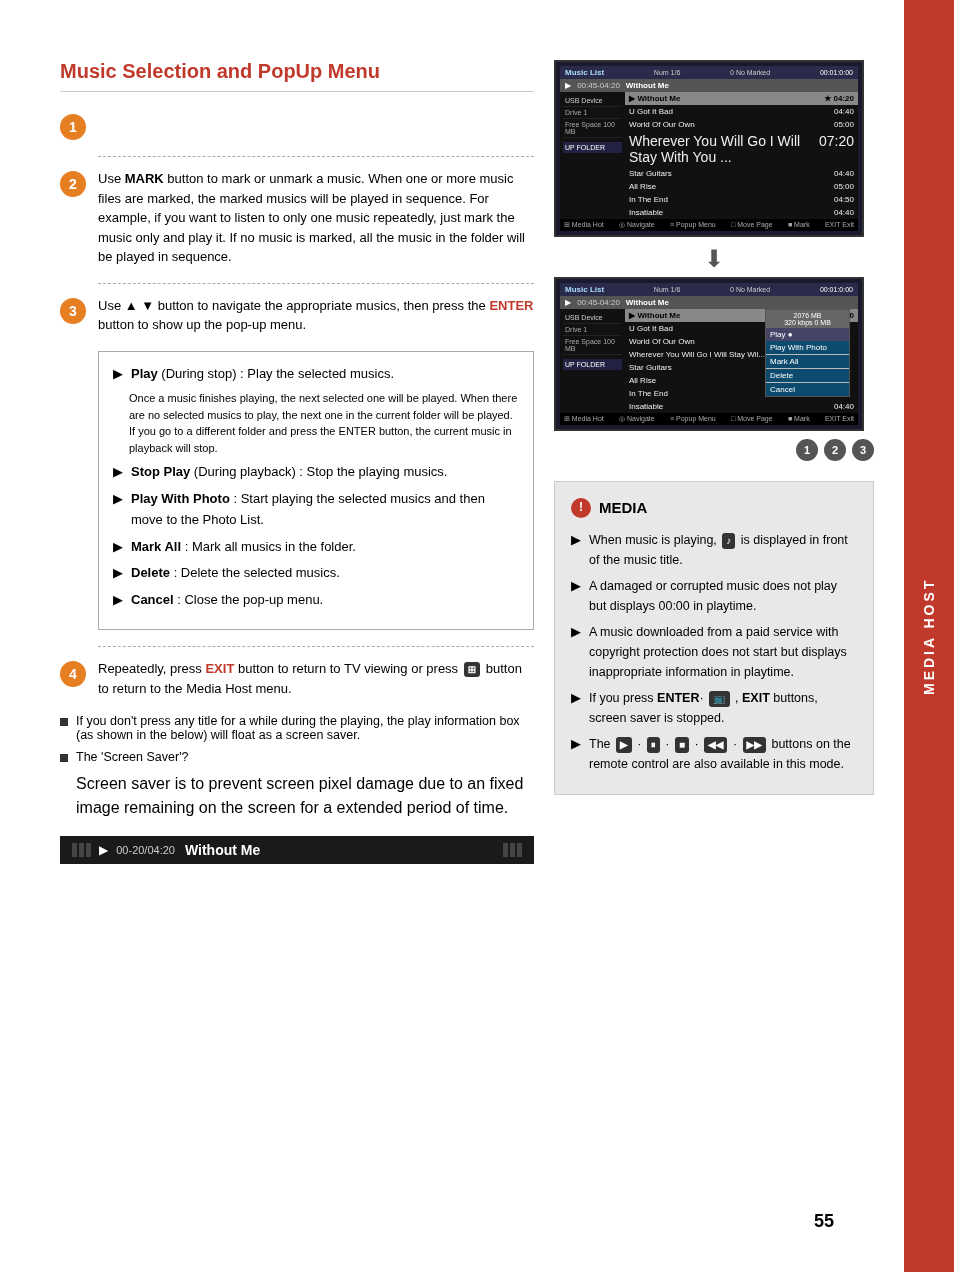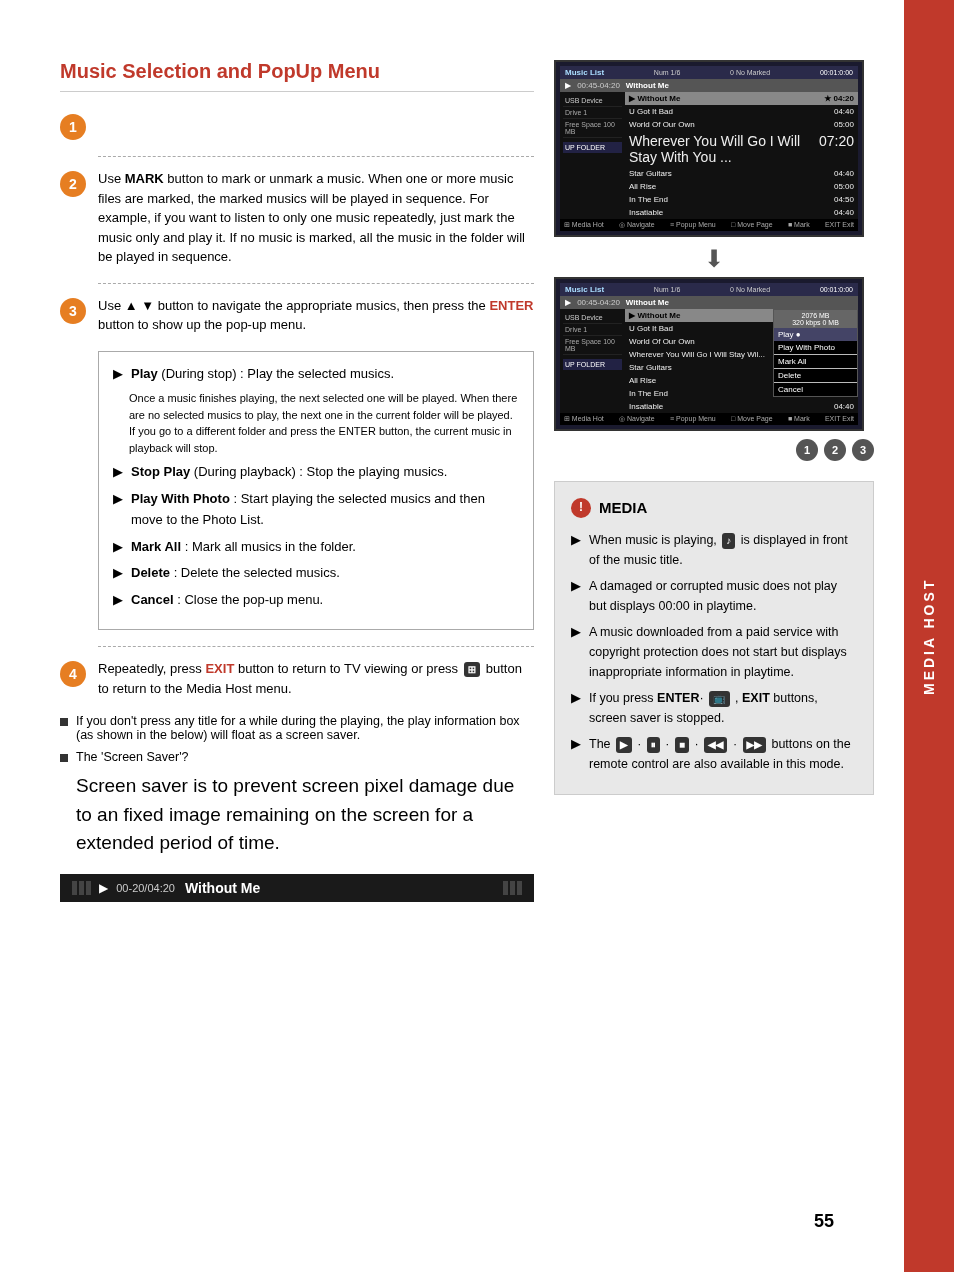--- a/index.html
+++ b/index.html
@@ -394,21 +394,21 @@
 
         <div class="notes-section">
           <div class="note-small">
             <div class="square-bullet"></div>
             <span>If you don't press any title for a while during the playing, the play information box (as shown in the below) will float as a screen saver.</span>
           </div>
           <div class="note-small">
             <div class="square-bullet"></div>
             <span>The 'Screen Saver'?</span>
           </div>
-          <div style="margin-left: 16px; font-size: 19px; line-height: 1.5;">
+          <div style="margin-left: 16px; font-size: 16px; line-height: 1.5;">
             Screen saver is to prevent screen pixel damage due to an fixed image remaining on the screen for a extended period of time.
           </div>
         </div>
 
         <div class="bottom-player">
           <div style="display:flex;gap:2px;margin-right:8px;">
             <span style="display:inline-block;width:5px;height:14px;background:#444;"></span>
             <span style="display:inline-block;width:5px;height:14px;background:#444;"></span>
             <span style="display:inline-block;width:5px;height:14px;background:#444;"></span>
           </div>
@@ -545,21 +545,21 @@
               </div>
               <div style="display:flex;justify-content:space-between;padding:2px 4px;color:#eee;font-size:8px;">
                 <span>In The End</span>
               </div>
               <div style="display:flex;justify-content:space-between;padding:2px 4px;color:#eee;font-size:8px;">
                 <span>Insatiable</span>
                 <span>04:40</span>
               </div>
             </div>
 
-            <div style="position:absolute;right:0;top:0;background:#000000;border:1px solid #555;width:85px;z-index:10;font-size:8px;">
+            <div style="position:absolute;right:8px;top:0;background:#0c4a6e;border:1px solid #555;width:85px;z-index:10;font-size:8px;">
               <div style="background:#666;color:#fff;padding:2px 4px;font-size:7px;text-align:center;">2076 MB<br>320 kbps 0 MB</div>
               <div style="padding:2px 4px;background:#446;color:#fff;font-size:8px;">Play ●</div>
               <div style="padding:2px 4px;border-bottom:1px solid #bbb;font-size:8px;">Play With Photo</div>
               <div style="padding:2px 4px;border-bottom:1px solid #bbb;font-size:8px;">Mark All</div>
               <div style="padding:2px 4px;border-bottom:1px solid #bbb;font-size:8px;">Delete</div>
               <div style="padding:2px 4px;font-size:8px;">Cancel</div>
             </div>
           </div>
 
           <div style="background:#000;display:flex;justify-content:space-between;padding:2px 4px;font-size:7px;color:#aaa;">

